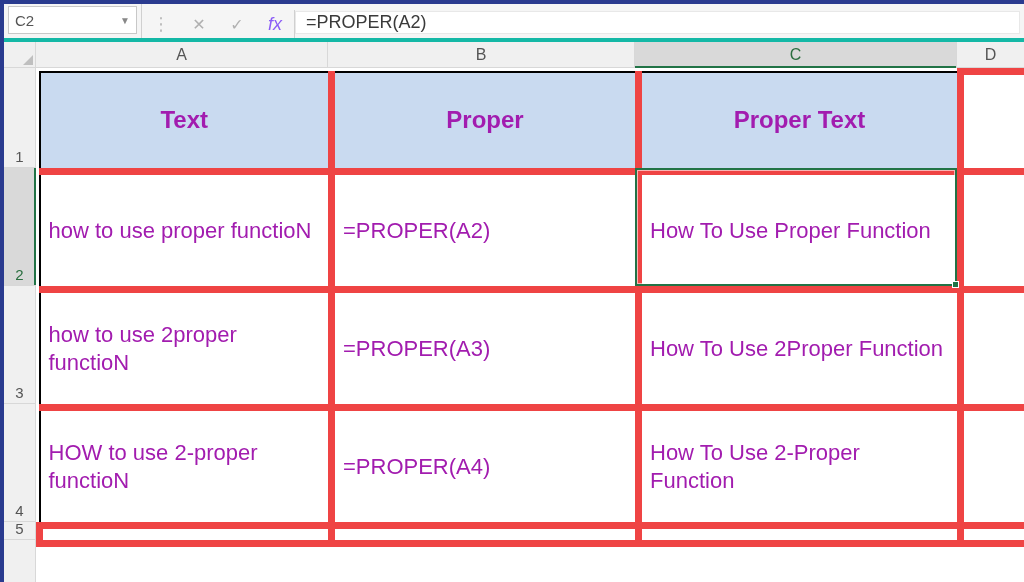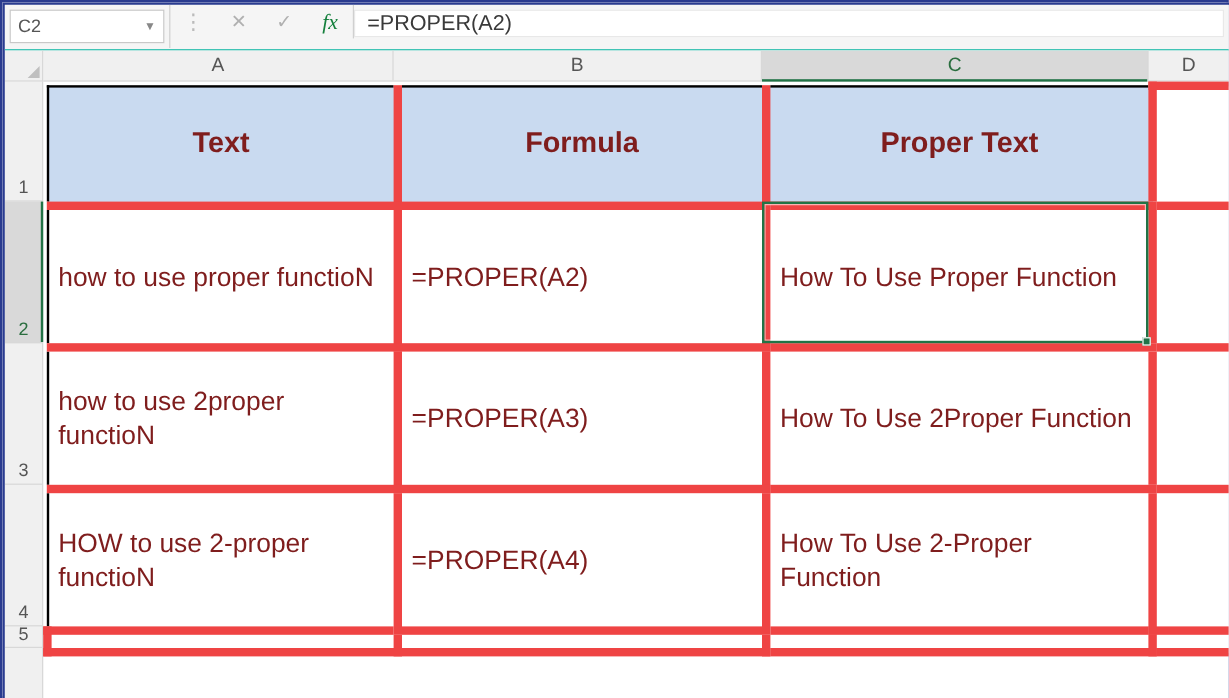--- a/index.html
+++ b/index.html
@@ -16,23 +16,23 @@
   .app {
     width: 100%;
     height: 100%;
     display: flex;
     flex-direction: column;
   }
   
   .formula-bar {
     height: 38px;
     display: flex;
-    align-items: flex-start;
+    align-items: flex-end;
     background: #f5f5f5;
-    border-bottom: 1px solid #14b8a6;
+    border-bottom: 4px solid #14b8a6;
   }
   .namebox-wrap {
     display: flex;
     align-items: center;
     width: 138px;
     padding: 4px;
     border-right: 1px solid #d0d0d0;
   }
   .namebox {
     height: 28px;
@@ -62,21 +62,21 @@
     width: 26px;
     height: 28px;
     display: flex;
     align-items: center;
     justify-content: center;
     color: #b0b0b0;
     font-size: 16px;
     cursor: pointer;
   }
   .fb-btn.dots { color:#bbb; font-size:18px; }
-  .fb-btn.fx { font-style: italic; font-family: Liberation Serif, serif; color: #15803d; font-size: 18px;}
+  .fb-btn.fx { font-style: italic; font-family: Liberation Sans, sans-serif; color: #8b5cf6; font-size: 18px;}
   .formula-input {
     flex: 1;
     display: flex;
     align-items: center;
     padding: 0 10px;
     font-size: 18px;
     color: #3a3a3a;
     background: #fff;
     margin: 4px 4px 4px 0;
     border: 1px solid #e8e8e8;
@@ -159,21 +159,21 @@
   }
   .cells td {
     border: 7px solid #ef4444;
     vertical-align: middle;
     padding: 0;
     height: 100%;
   }
   .cell-inner {
     padding: 4px 8px;
     font-size: 22px;
-    color: #7f1d1d;
+    color: #a21caf;
     line-height: 1.25;
   }
   .hdr {
     background: #c9daf0;
     text-align: center;
     font-weight: bold;
     font-size: 24px;
   }
   .thick-top { border-top: 2px solid #000 !important; }
   .thick-left { border-left: 2px solid #000 !important; }
@@ -245,21 +245,21 @@
             <col style="width: 307px;">
             <col style="width: 322px;">
             <col style="width: 68px;">
           </colgroup>
         <tbody>
           <tr id="r1" style="height: 100px;">
             <td class="hdr thick-top thick-left">
                 <div class="cell-inner hdr">Text</div>
               </td>
             <td class="hdr thick-top">
-                <div class="cell-inner hdr">Formula</div>
+                <div class="cell-inner hdr">Proper</div>
               </td>
             <td class="hdr thick-top thick-right">
                 <div class="cell-inner hdr">Proper Text</div>
               </td>
             <td class="plain-cell"></td>
           </tr>
           <tr id="r2" style="height: 118px;">
             <td class="thick-left">
                 <div class="cell-inner">how to use proper functioN</div>
               </td>

